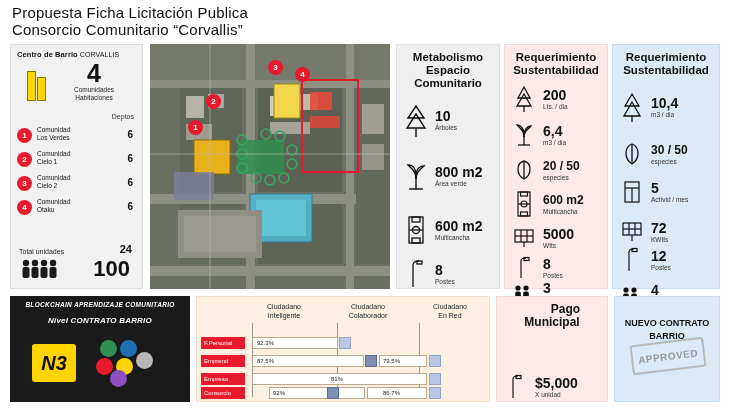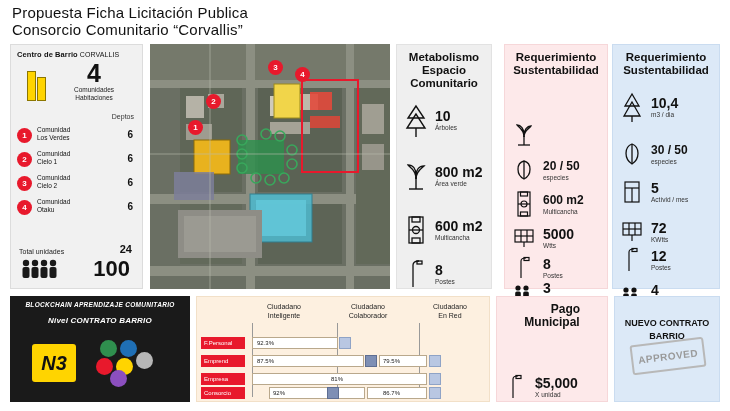--- a/index.html
+++ b/index.html
@@ -57,21 +57,21 @@
 
   
   #map-panel { left:150px; top:44px; width:240px; height:245px; background:#5d6a5a; overflow:hidden; }
   #map-panel .mk {
     position:absolute; width:15px; height:15px; border-radius:50%;
     background:#e8192c; color:#fff; font-size:8px; font-weight:700;
     display:flex; align-items:center; justify-content:center; z-index:5;
   }
 
   
-  #metab-panel { left:396px; top:44px; width:96px; height:245px; background:#efefef; border:1px solid #e2e2e2; }
+  #metab-panel { left:396px; top:44px; width:104px; height:245px; background:#efefef; border:1px solid #e2e2e2; }
   
   #req1-panel { left:504px; top:44px; width:104px; height:245px; background:#fde9ea; border:1px solid #f6d7d9; }
   
   #req2-panel { left:612px; top:44px; width:108px; height:245px; background:#dce9f7; border:1px solid #cadcf0; }
 
   .mrow { position:absolute; left:0; width:100%; display:flex; align-items:center; }
   .mrow .ico { width:38px; display:flex; justify-content:center; align-items:center; }
   .mrow .txt { flex:1; }
   .mrow .v { font-size:14px; font-weight:700; line-height:15px; }
   .mrow .v.sm { font-size:12px; }
@@ -328,31 +328,50 @@
         <div class="v">8</div>
         <div class="u">Postes</div>
       </div>
     </div>
   </div>
 
   <div class="panel" id="req1-panel">
     <div class="pnl-title" style="padding-top:6px;">Requerimiento</div>
     <div class="pnl-title">Sustentabilidad</div>
 
+    <div class="mrow" style="top:38px; height:32px;">
+      <div class="ico">
+        <svg width="24" height="30" viewBox="0 0 24 30">
+            <g fill="none" stroke="#111" stroke-width="1.3">
+          <path d="M12 3 L6 14 h12 Z"></path>
+              <path d="M12 10 L5 22 h14 Z"></path>
+              <line x1="12" y1="22" x2="12" y2="28"></line>
+        </g>
+          </svg>
+      </div>
+      <div class="txt">
+        <div class="v">200</div>
+        <div class="u">Lts. / dia</div>
+      </div>
+    </div>
 
     <div class="mrow" style="top:74px; height:32px;">
       <div class="ico">
         <svg width="24" height="28" viewBox="0 0 24 28">
             <g fill="none" stroke="#111" stroke-width="1.3">
           <path d="M12 16 C12 8 6 6 5 4 C9 4 12 8 12 13"></path>
           <path d="M12 16 C12 9 18 7 19 5 C15 5 12 9 12 14"></path>
           <line x1="12" y1="15" x2="12" y2="24"></line>
               <path d="M6 24 h12"></path>
         </g>
           </svg>
+      </div>
+      <div class="txt">
+        <div class="v">6,4</div>
+        <div class="u">m3 / dia</div>
       </div>
     </div>
 
     <div class="mrow" style="top:110px; height:30px;">
       <div class="ico">
         <svg width="24" height="26" viewBox="0 0 24 26">
             <g fill="none" stroke="#111" stroke-width="1.3">
           <path d="M12 22 C4 18 4 6 12 4 C20 6 20 18 12 22 Z"></path>
               <line x1="12" y1="4" x2="12" y2="22"></line>
         </g>

